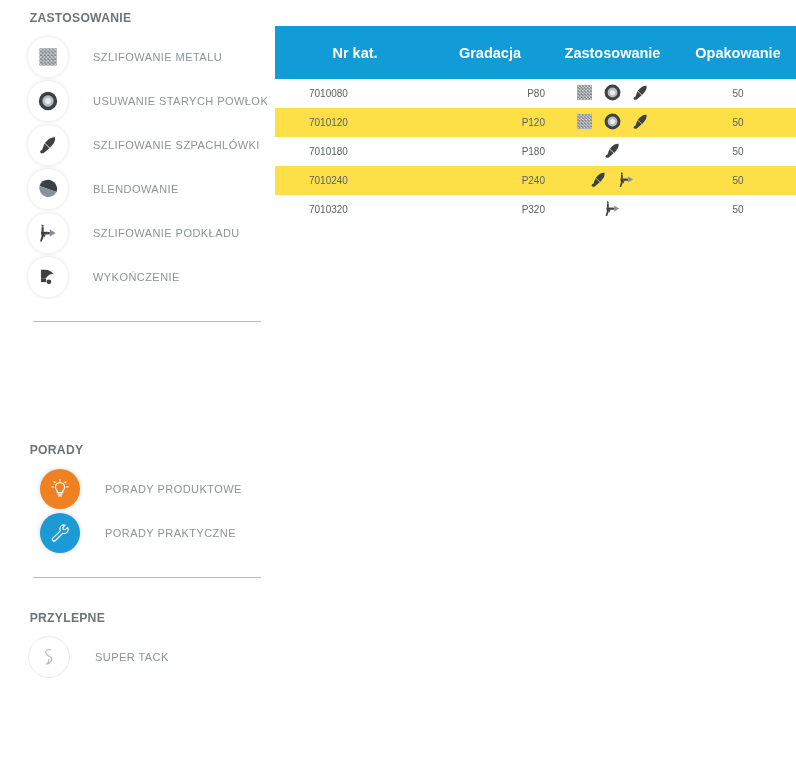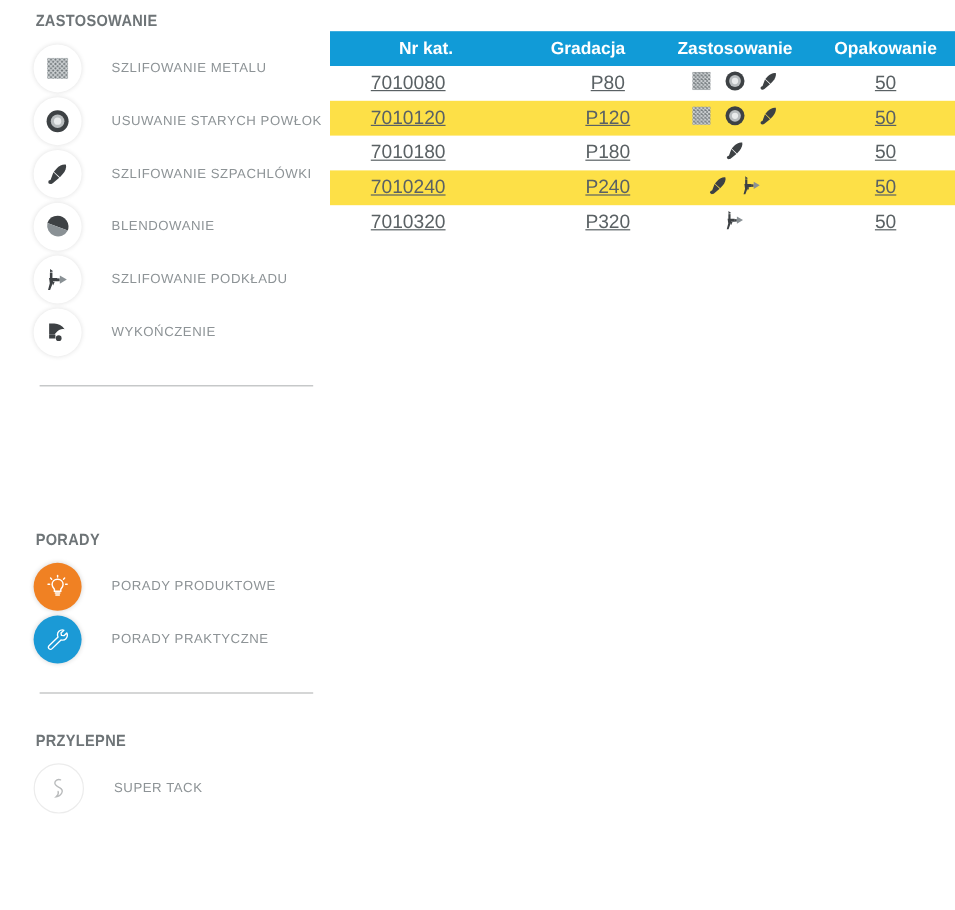--- a/index.html
+++ b/index.html
@@ -96,36 +96,35 @@
     border-collapse: collapse;
     width: 521px;
     table-layout: fixed;
   }
   table.spec thead th {
     background: #119bd7;
     color: #ffffff;
     font-size: 14.5px;
     font-weight: bold;
     height: 29px;
-    padding: 0;
+    padding: 12px;
     text-align: center;
     vertical-align: middle;
   }
   table.spec tbody td {
     height: 29px;
     padding: 0;
-    font-size: 16px;
+    font-size: 10px;
     color: #5a6164;
     vertical-align: middle;
     text-align: center;
-    text-decoration: underline;
   }
   table.spec tbody tr.alt td { background: #fde047; }
   table.spec tbody tr td.cat { text-align: left; padding-left: 34px; }
-  table.spec tbody tr td.grade { text-align: center; padding-left: 33px; }
+  table.spec tbody tr td.grade { text-align: right; padding-left: 33px; }
 
   td.usecell {
     text-align: center;
   }
   .use-wrap {
     display: flex;
     align-items: center;
     justify-content: center;
     gap: 9px;
     height: 29px;
@@ -210,21 +209,21 @@
         <circle cx="13.0" cy="17.3" r="2.6" fill="#3d4144"></circle>
       </svg>
           </span>
           <span class="legend-label">WYKOŃCZENIE</span>
         </li>
       </ul>
       <div class="divider" style="margin-top: 22px;"></div>
     </div>
     <div style="position: absolute; left: 0px; top: 442px; width: 275px;">
       <div class="section-title">PORADY</div>
-      <ul class="legend-list" style="margin-top: 10px;">
+      <ul class="legend-list" style="margin-top: 10px; padding-left: 12px;">
         <li class="legend-row">
           <span class="icon-badge orange">
             <svg width="22" height="22" viewBox="0 0 24 24">
         <g fill="none" stroke="#ffffff" stroke-width="1.3" stroke-linecap="round">
           <path d="M12 5.2 C9.1 5.2 7.0 7.3 7.0 10.0 C7.0 11.9 8.2 13.1 9.1 14.2 L9.1 16.0 L14.9 16.0 L14.9 14.2 C15.8 13.1 17.0 11.9 17.0 10.0 C17.0 7.3 14.9 5.2 12 5.2 Z"></path>
           <path d="M9.9 17.7 L14.1 17.7"></path>
           <path d="M10.4 19.5 L13.6 19.5"></path>
           <path d="M12 1.8 L12 3.2"></path>
           <path d="M5.6 4.1 L6.6 5.1"></path>
           <path d="M18.4 4.1 L17.4 5.1"></path>

